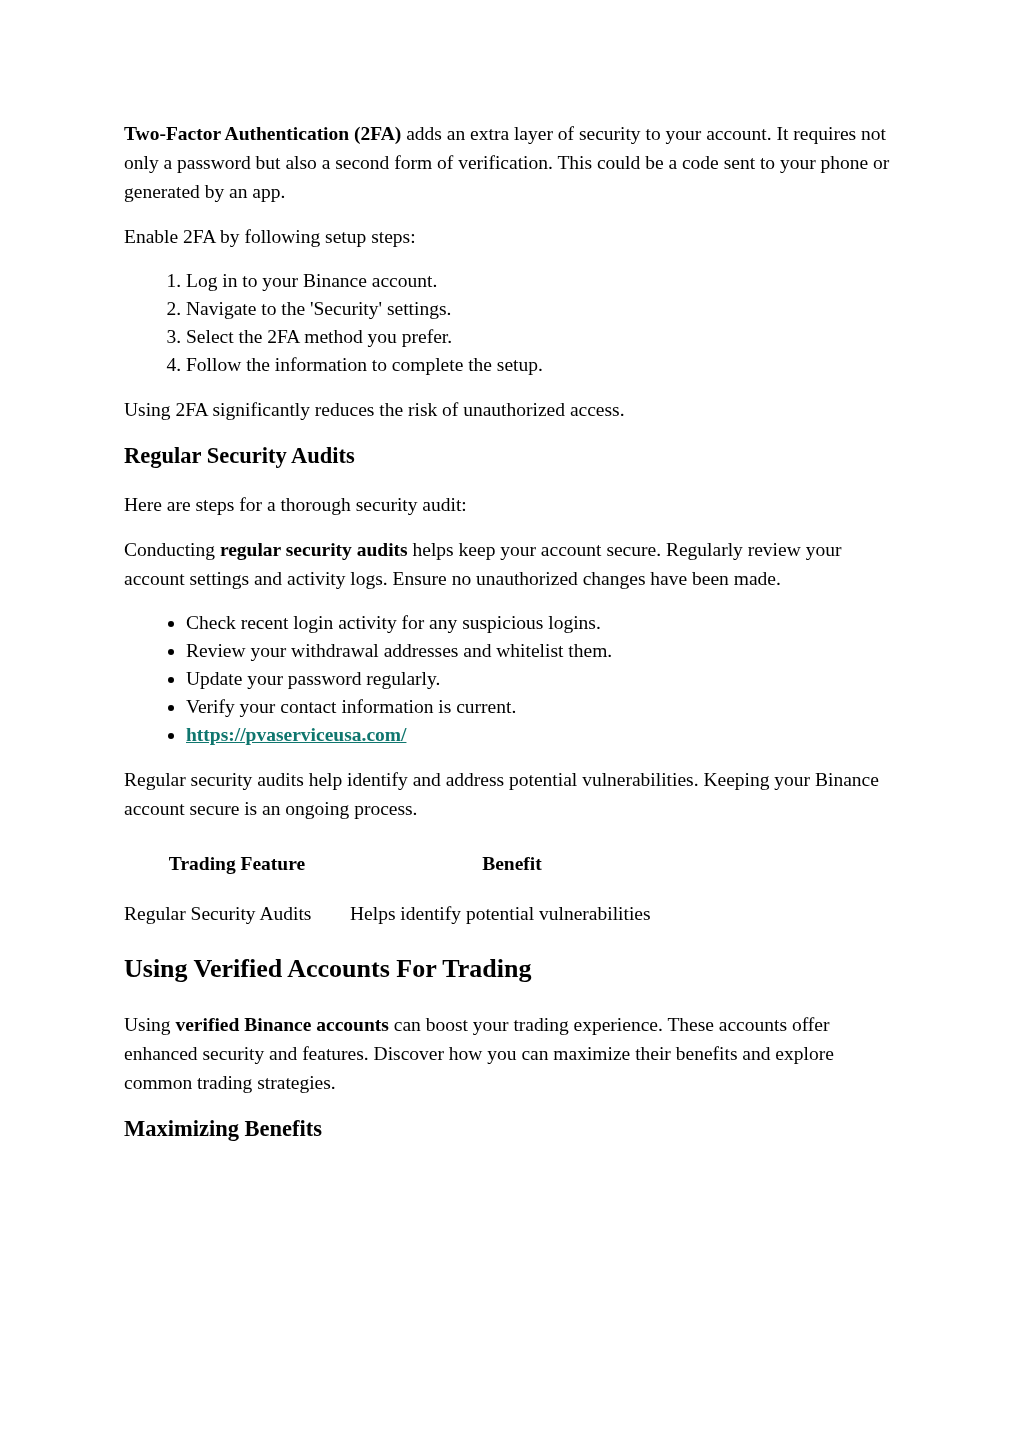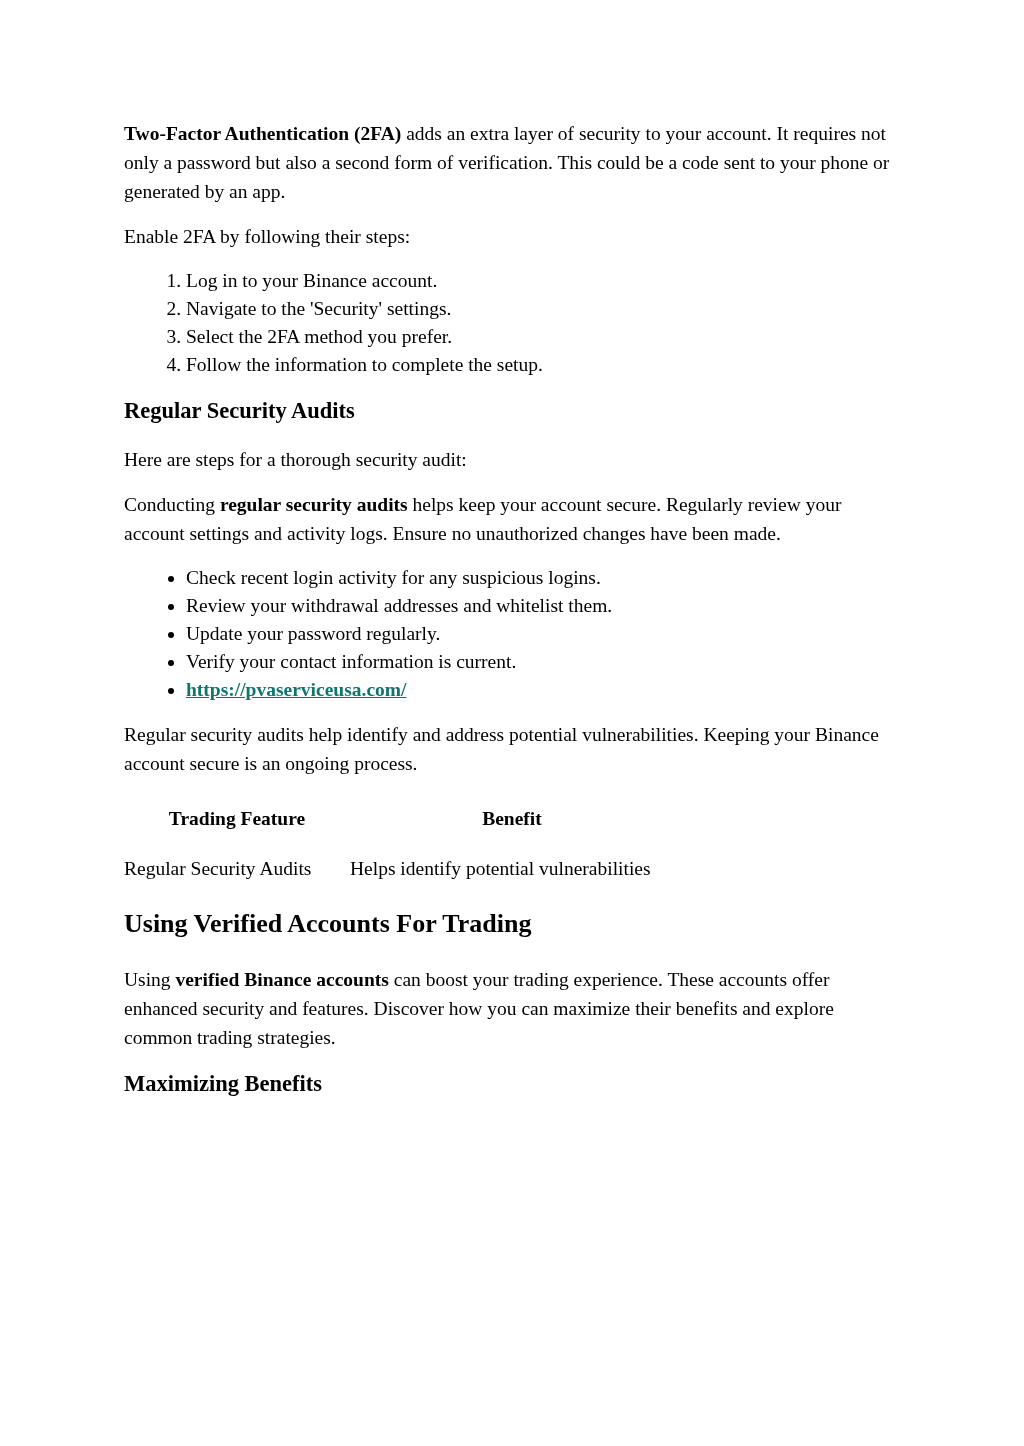--- a/index.html
+++ b/index.html
@@ -72,29 +72,30 @@
     text-decoration: underline;
   }
 </style>
 </head>
 <body>
 
 <div class="page">
 
   <p><strong>Two-Factor Authentication (2FA)</strong><span> adds an extra layer of security to your account. It requires not only a password but also a second form of verification. This could be a code sent to your phone or generated by an app.</span></p>
 
-  <p>Enable 2FA by following their steps:</p>
+  <p>Enable 2FA by following setup steps:</p>
 
   <ol>
     <li>Log in to your Binance account.</li>
     <li>Navigate to the 'Security' settings.</li>
     <li>Select the 2FA method you prefer.</li>
     <li>Follow the information to complete the setup.</li>
   </ol>
 
+  <p>Using 2FA significantly reduces the risk of unauthorized access.</p>
 
   <h3>Regular Security Audits</h3>
 
   <p>Here are steps for a thorough security audit:</p>
 
   <p><span>Conducting </span><strong>regular security audits</strong><span> helps keep your account secure. Regularly review your account settings and activity logs. Ensure no unauthorized changes have been made.</span></p>
 
   <ul>
     <li>Check recent login activity for any suspicious logins.</li>
     <li>Review your withdrawal addresses and whitelist them.</li>

